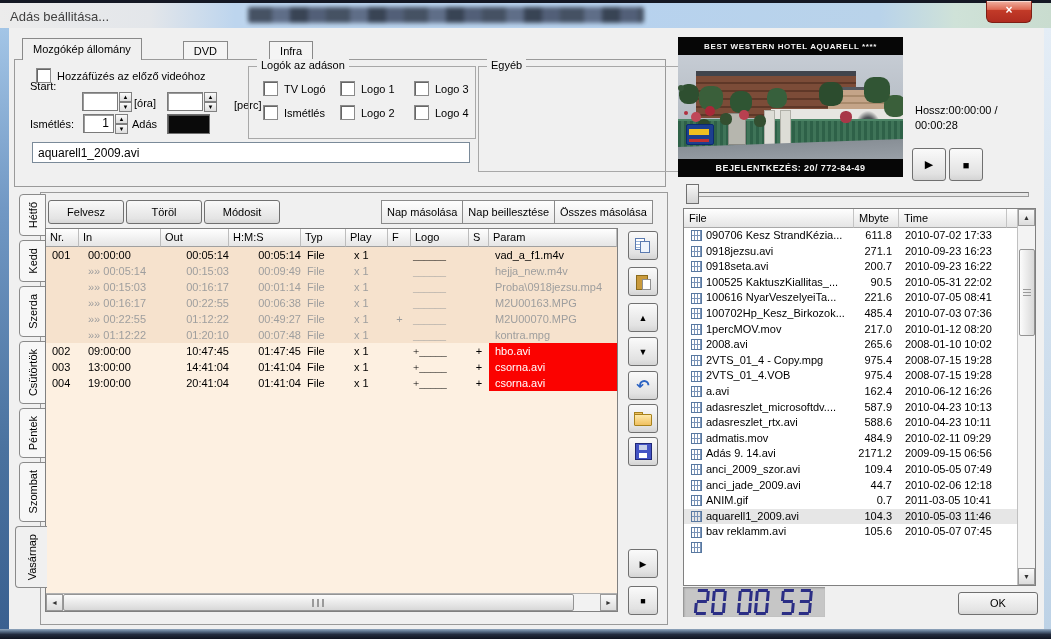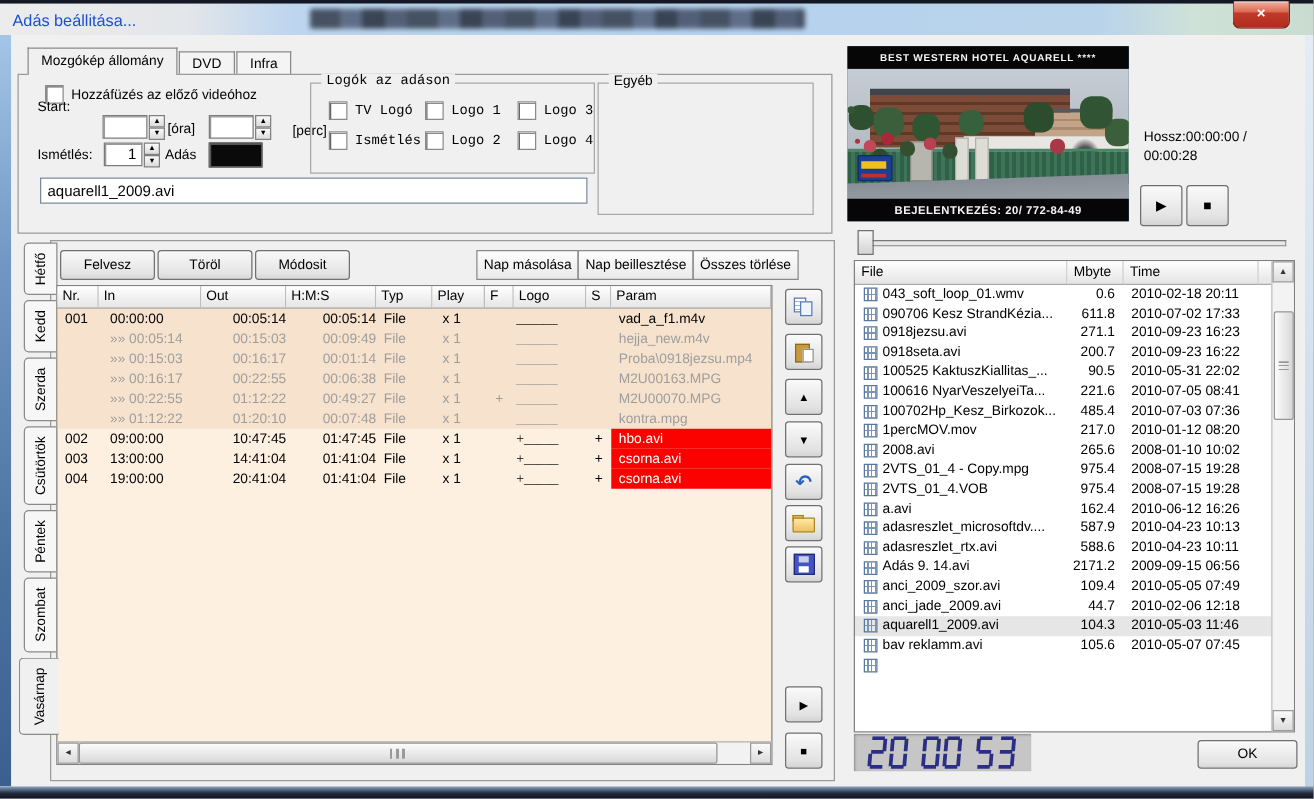--- a/index.html
+++ b/index.html
@@ -4,37 +4,37 @@
 <style>
   html,body{margin:0;padding:0;background:#555;}
   #stage{position:relative;width:1051px;height:639px;overflow:hidden;
          font-family:"Liberation Sans",sans-serif;font-size:11px;color:#000;
          background:#f0f0f0;}
   .abs{position:absolute;}
   
   #topline{left:0;top:0;width:1051px;height:3px;background:#141824;}
   #titlebar{left:0;top:3px;width:1051px;height:25px;
     background:linear-gradient(90deg,#ececec 0px,#e3e6ea 150px,#bdd5ee 235px,#b7d2ee 630px,#b9d3ea 880px,#cfe2d8 955px,#c9dccf 1051px);}
-  #win-title{left:10px;top:9px;font-size:13px;color:#1d4ed8;}
+  #win-title{left:10px;top:9px;font-size:13px;color:#404040;}
   #redact{left:248px;top:7px;width:396px;height:16px;border-radius:2px;opacity:.92;
     background:repeating-linear-gradient(90deg,#3c4758 0 24px,#586680 24px 42px,#2e3848 42px 60px,#4a566e 60px 78px);
     filter:blur(2px);}
   #close-btn{left:986px;top:1px;width:44px;height:21px;border:1px solid #7e1f15;border-top:none;
     border-radius:0 0 6px 6px;color:#fff;font-weight:bold;font-size:12px;text-align:center;line-height:19px;
     background:linear-gradient(#f0b2a2 0%,#dd6a54 40%,#c23a28 45%,#b02c20 100%);
     box-shadow:inset 0 1px 0 rgba(255,255,255,.55);cursor:default;}
   #border-left{left:0;top:28px;width:9px;height:601px;
     background:linear-gradient(180deg,#a3c5e6,#7198c4 30%,#4a729f 70%,#3a6090);}
   #border-right{left:1044px;top:28px;width:7px;height:601px;
     background:linear-gradient(180deg,#e4edf6,#bdd2e6);}
   #bottombar{left:0;top:629px;width:1051px;height:10px;
     background:linear-gradient(#93a9c0,#5a6f88 25%,#232c3e 55%,#10141f);}
   #dialog-bg{left:9px;top:28px;width:1035px;height:601px;background:#f0f0f0;}
   
-  #tabstrip{left:22px;top:38px;display:flex;align-items:flex-end;}
+  #tabstrip{left:22px;top:38px;display:flex;align-items:flex-end;gap:40px;}
   .ttab{border:1px solid #898989;border-bottom:none;background:#f4f4f4;padding:0 10px;height:18px;
         line-height:18px;margin-right:1px;}
   .ttab.active{background:#f0f0f0;height:21px;line-height:20px;position:relative;z-index:3;}
   #tabpanel{left:14px;top:59px;width:650px;height:126px;border:1px solid #9a9a9a;background:#f0f0f0;}
   
   .cb{display:flex;align-items:center;gap:6px;}
   .cbx{width:13px;height:13px;background:#fff;border:1px solid #8a8a8a;
        box-shadow:inset 1px 1px 0 #666;flex:0 0 13px;}
   #cb-append{left:36px;top:68px;}
   .flabel{color:#000;}
@@ -53,24 +53,24 @@
   #lbl-rep{left:30px;top:118px;}
   #rep-field{left:83px;top:114px;width:31px;height:19px;}
   #spin-rep{left:115px;top:114px;}
   #lbl-adas{left:132px;top:118px;}
   #adas-swatch{left:167px;top:114px;width:41px;height:18px;background:#0a0a0a;
       border:1px solid #707070;box-shadow:inset 1px 1px 0 #555;}
   #filename{left:32px;top:142px;width:438px;height:21px;background:#fff;border:1px solid #7a8a99;
       font-size:12px;padding:0 5px;box-sizing:border-box;font-family:"Liberation Sans",sans-serif;}
   .grp-box{border:1px solid #a8a8a8;}
   .grp-legend{position:absolute;top:-8px;left:8px;background:#f0f0f0;padding:0 4px;}
-  #grp-logos{left:248px;top:66px;width:226px;height:71px;font-family:Liberation Mono, monospace;}
+  #grp-logos{left:248px;top:66px;width:226px;height:71px;}
   #cb-logos{position:absolute;left:14px;top:14px;display:grid;grid-auto-flow:column;
       grid-template-rows:repeat(2,1fr);grid-template-columns:77px 74px auto;row-gap:9px;}
-  #grp-other{left:478px;top:66px;width:171px;height:104px;}
+  #grp-other{left:478px;top:66px;width:171px;height:104px;padding-left:36px;}
   #cb-other{position:absolute;left:10px;top:14px;display:flex;flex-direction:column;gap:9px;}
   
   #main-box{left:40px;top:192px;width:626px;height:431px;border:1px solid #9a9a9a;background:#f0f0f0;}
   #daytabs{left:15px;top:194px;width:31px;display:flex;flex-direction:column;gap:4px;align-items:flex-start;}
   .dtab{margin-left:4px;width:25px;background:#f7f7f7;border:1px solid #8a8a8a;
         border-radius:4px 0 0 4px;padding:7px 0;display:flex;justify-content:center;}
   .dtab span{writing-mode:vertical-rl;transform:rotate(180deg);font-size:11px;}
   .dtab.active{margin-left:0;width:31px;background:#f0f0f0;border-right:none;z-index:4;position:relative;}
   .btn{border:1px solid #707070;border-radius:3px;text-align:center;
        background:linear-gradient(#f9f9f9,#e4e4e4 80%,#d6d6d6);height:24px;line-height:22px;box-sizing:border-box;}
@@ -322,21 +322,21 @@
     </div>
 
   <div class="abs" id="tb-left">
       <div class="btn">Felvesz</div>
       <div class="btn">Töröl</div>
       <div class="btn">Módosit</div>
     </div>
   <div class="abs" id="tb-day">
       <div class="day-btn">Nap másolása</div>
       <div class="day-btn">Nap beillesztése</div>
-      <div class="day-btn">Összes törlése</div>
+      <div class="day-btn">Összes másolása</div>
     </div>
 
   <div class="abs" id="sched">
     <div class="sgrid" id="sched-head">
       <div class="shc">Nr.</div>
       <div class="shc">In</div>
       <div class="shc">Out</div>
       <div class="shc">H:M:S</div>
       <div class="shc">Typ</div>
       <div class="shc">Play</div>
@@ -544,28 +544,20 @@
     <div id="file-head">
       <div class="fhc">File</div>
       <div class="fhc">Mbyte</div>
       <div class="fhc">Time</div>
       <div class="fhc"></div>
     </div>
     <div id="file-body">
         <div class="frow">
     <div class="f-name">
       <span class="ficon"></span>
-      <span>043_soft_loop_01.wmv</span>
-    </div>
-    <div class="f-mb">0.6</div>
-    <div class="f-time">2010-02-18 20:11</div>
-  </div>
-        <div class="frow">
-    <div class="f-name">
-      <span class="ficon"></span>
       <span>090706 Kesz StrandKézia...</span>
     </div>
     <div class="f-mb">611.8</div>
     <div class="f-time">2010-07-02 17:33</div>
   </div>
         <div class="frow">
     <div class="f-name">
       <span class="ficon"></span>
       <span>0918jezsu.avi</span>
     </div>
@@ -656,40 +648,56 @@
     <div class="f-name">
       <span class="ficon"></span>
       <span>adasreszlet_rtx.avi</span>
     </div>
     <div class="f-mb">588.6</div>
     <div class="f-time">2010-04-23 10:11</div>
   </div>
         <div class="frow">
     <div class="f-name">
       <span class="ficon"></span>
+      <span>admatis.mov</span>
+    </div>
+    <div class="f-mb">484.9</div>
+    <div class="f-time">2010-02-11 09:29</div>
+  </div>
+        <div class="frow">
+    <div class="f-name">
+      <span class="ficon"></span>
       <span>Adás 9. 14.avi</span>
     </div>
     <div class="f-mb">2171.2</div>
     <div class="f-time">2009-09-15 06:56</div>
   </div>
         <div class="frow">
     <div class="f-name">
       <span class="ficon"></span>
       <span>anci_2009_szor.avi</span>
     </div>
     <div class="f-mb">109.4</div>
     <div class="f-time">2010-05-05 07:49</div>
   </div>
         <div class="frow">
     <div class="f-name">
       <span class="ficon"></span>
       <span>anci_jade_2009.avi</span>
     </div>
     <div class="f-mb">44.7</div>
     <div class="f-time">2010-02-06 12:18</div>
+  </div>
+        <div class="frow">
+    <div class="f-name">
+      <span class="ficon"></span>
+      <span>ANIM.gif</span>
+    </div>
+    <div class="f-mb">0.7</div>
+    <div class="f-time">2011-03-05 10:41</div>
   </div>
         <div class="frow selected">
     <div class="f-name">
       <span class="ficon"></span>
       <span>aquarell1_2009.avi</span>
     </div>
     <div class="f-mb">104.3</div>
     <div class="f-time">2010-05-03 11:46</div>
   </div>
         <div class="frow">

